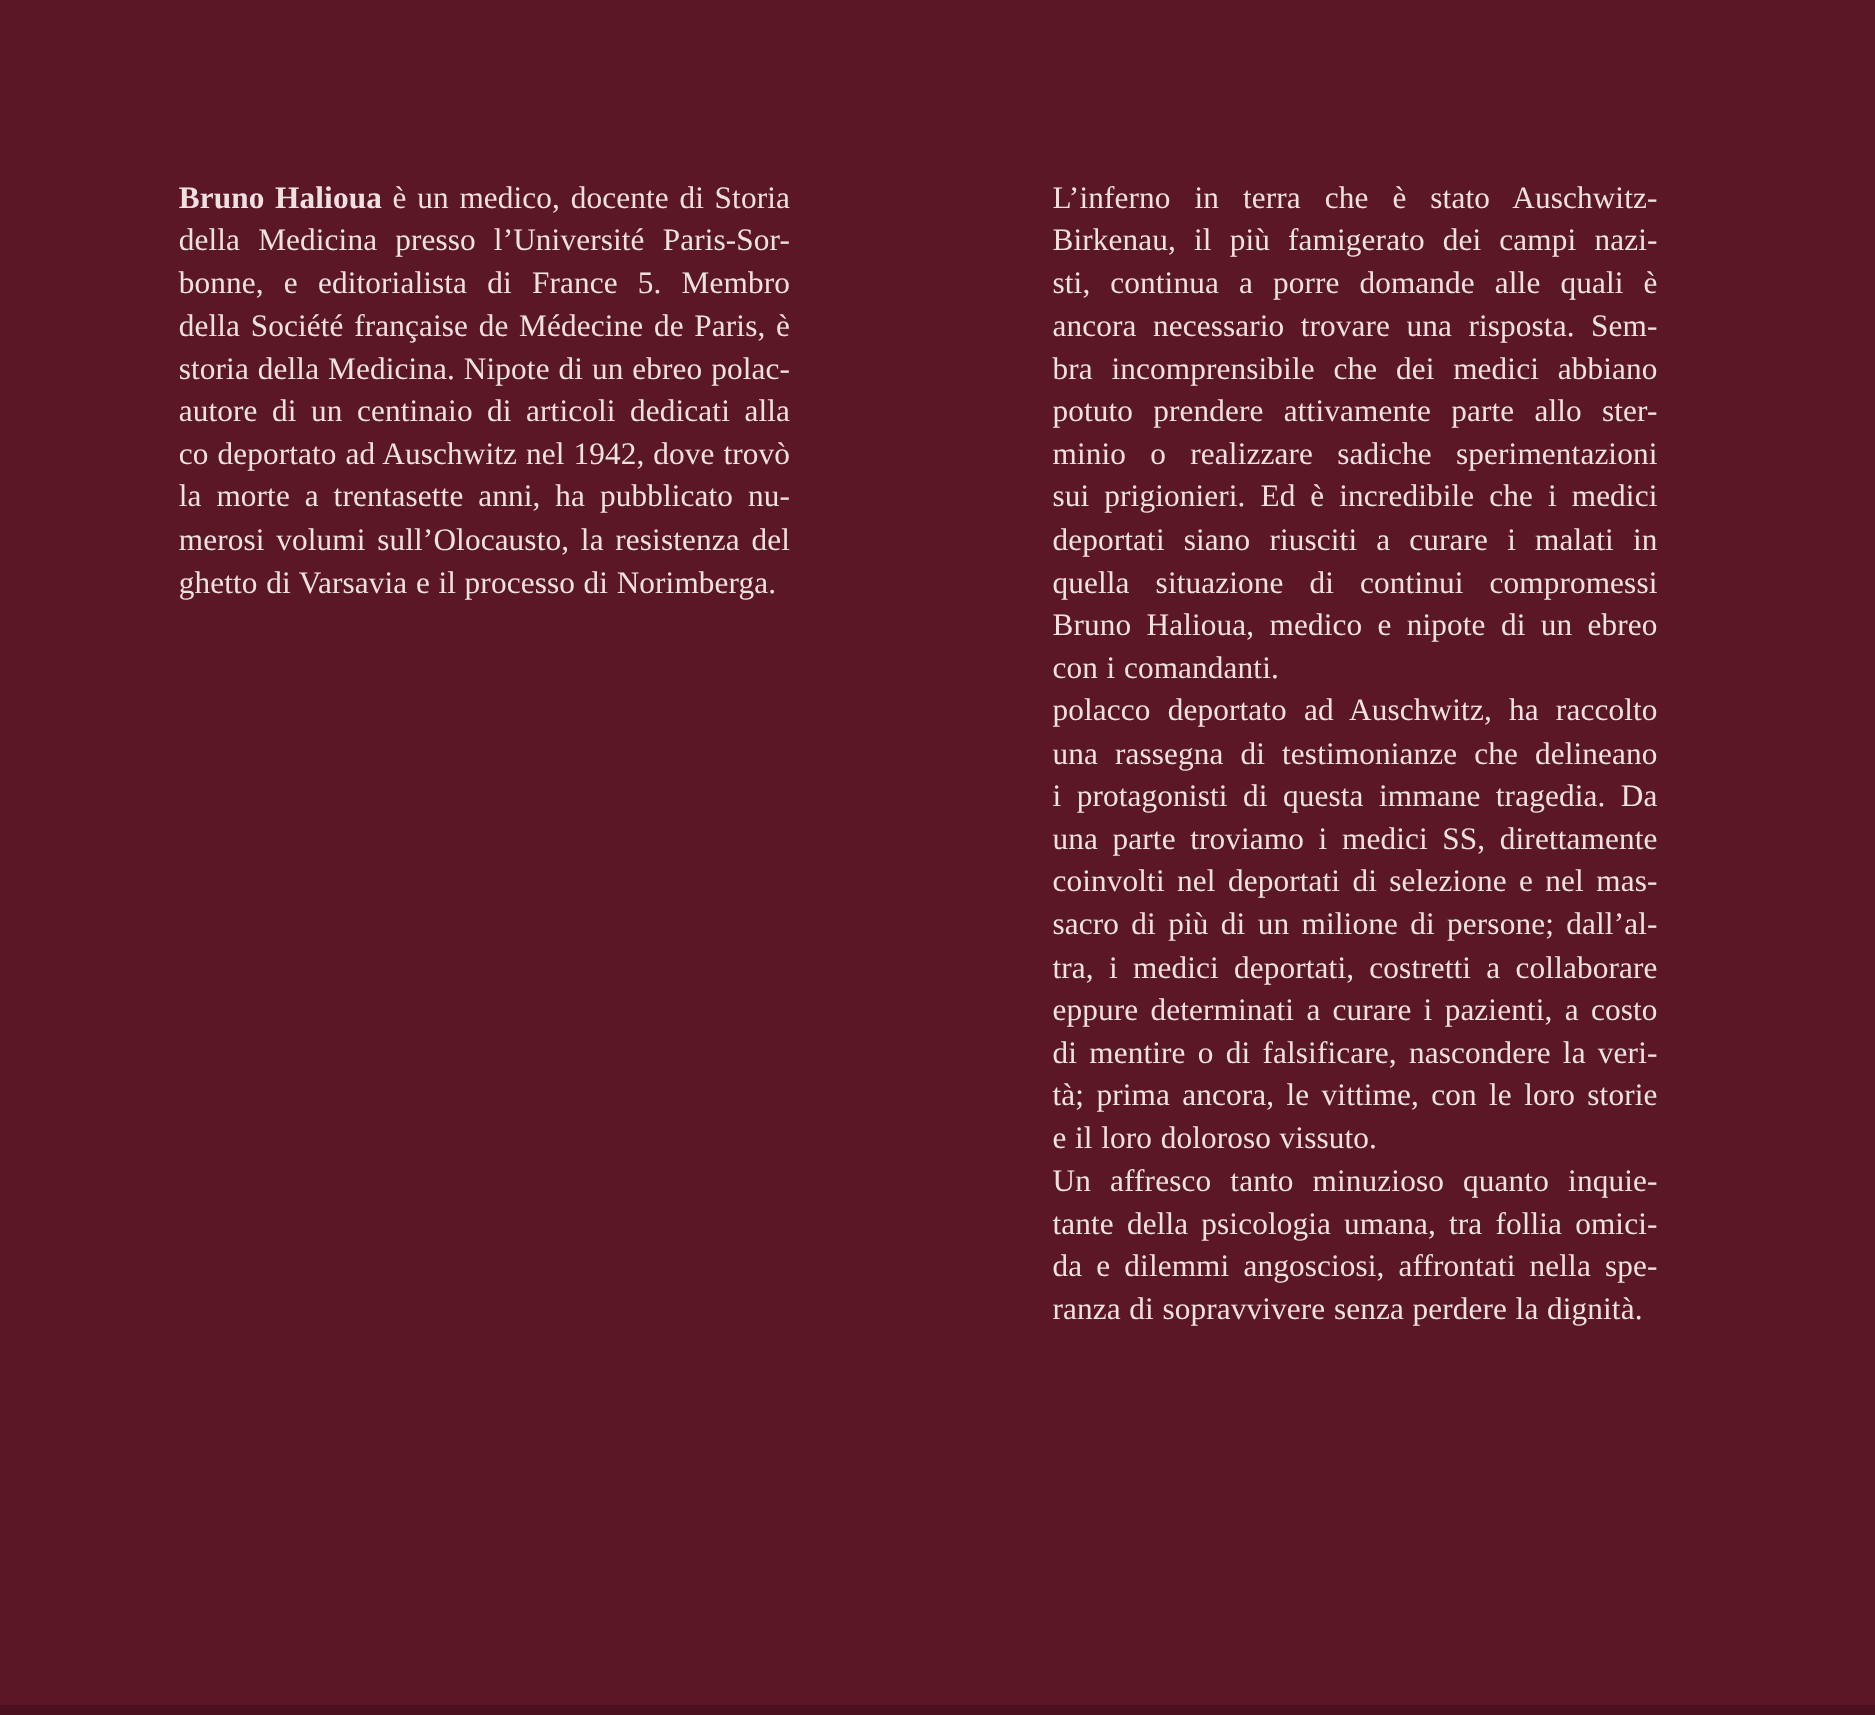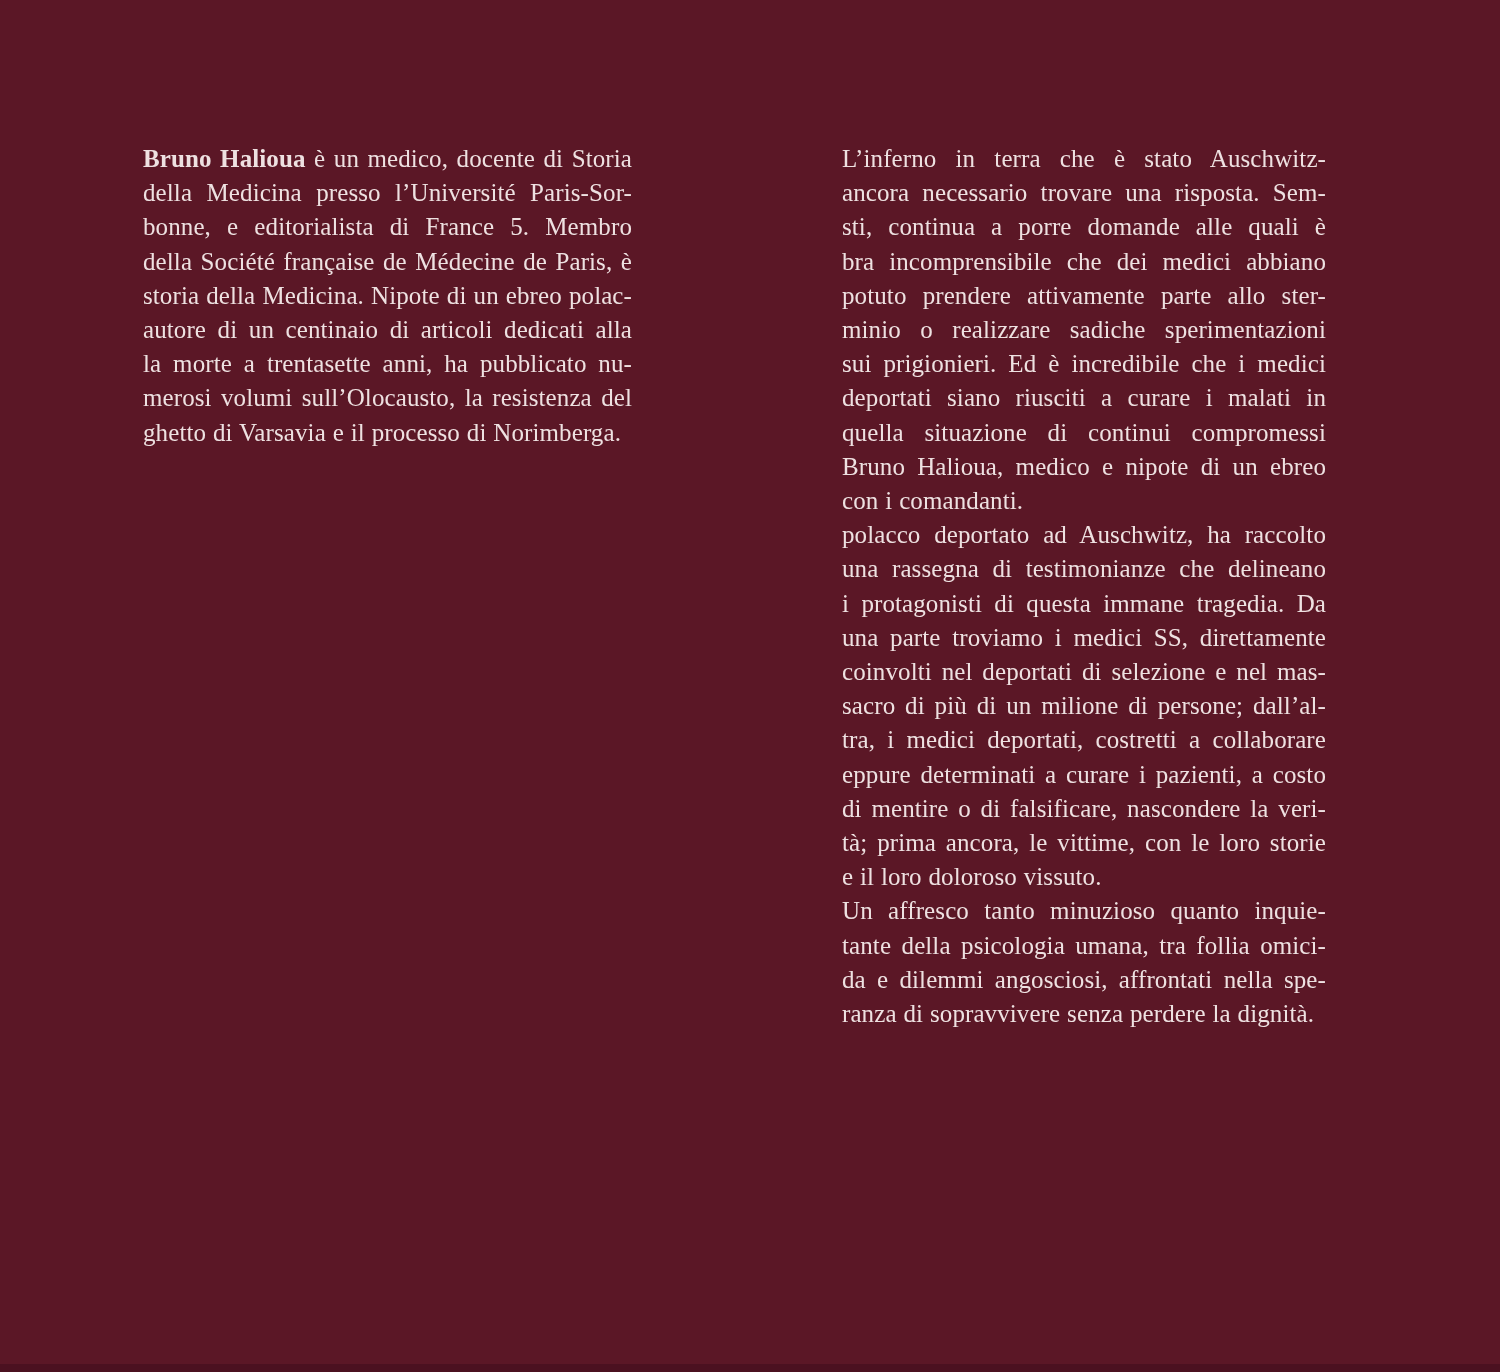--- a/index.html
+++ b/index.html
@@ -49,28 +49,30 @@
 <body>
 
 <div class="page">
   <div class="flap-column left">
       <div class="line"><b>Bruno Halioua</b> è un medico, docente di Storia</div>
       <div class="line">della Medicina presso l’Université Paris-Sor-</div>
       <div class="line">bonne, e editorialista di France 5. Membro</div>
       <div class="line">della Société française de Médecine de Paris, è</div>
       <div class="line">storia della Medicina. Nipote di un ebreo polac-</div>
       <div class="line">autore di un centinaio di articoli dedicati alla</div>
+      <div class="line">co deportato ad Auschwitz nel 1942, dove trovò</div>
       <div class="line">la morte a trentasette anni, ha pubblicato nu-</div>
       <div class="line">merosi volumi sull’Olocausto, la resistenza del</div>
       <div class="line last">ghetto di Varsavia e il processo di Norimberga.</div>
     </div>
   <div class="flap-column right">
       <div class="line">L’inferno in terra che è stato Auschwitz-</div>
+      <div class="line">Birkenau, il più famigerato dei campi nazi-</div>
+      <div class="line">sti, continua a porre domande alle quali è</div>
       <div class="line">ancora necessario trovare una risposta. Sem-</div>
-      <div class="line">sti, continua a porre domande alle quali è</div>
       <div class="line">bra incomprensibile che dei medici abbiano</div>
       <div class="line">potuto prendere attivamente parte allo ster-</div>
       <div class="line">minio o realizzare sadiche sperimentazioni</div>
       <div class="line">sui prigionieri. Ed è incredibile che i medici</div>
       <div class="line">deportati siano riusciti a curare i malati in</div>
       <div class="line">quella situazione di continui compromessi</div>
       <div class="line">Bruno Halioua, medico e nipote di un ebreo</div>
       <div class="line last">con i comandanti.</div>
       <div class="line">polacco deportato ad Auschwitz, ha raccolto</div>
       <div class="line">una rassegna di testimonianze che delineano</div>

